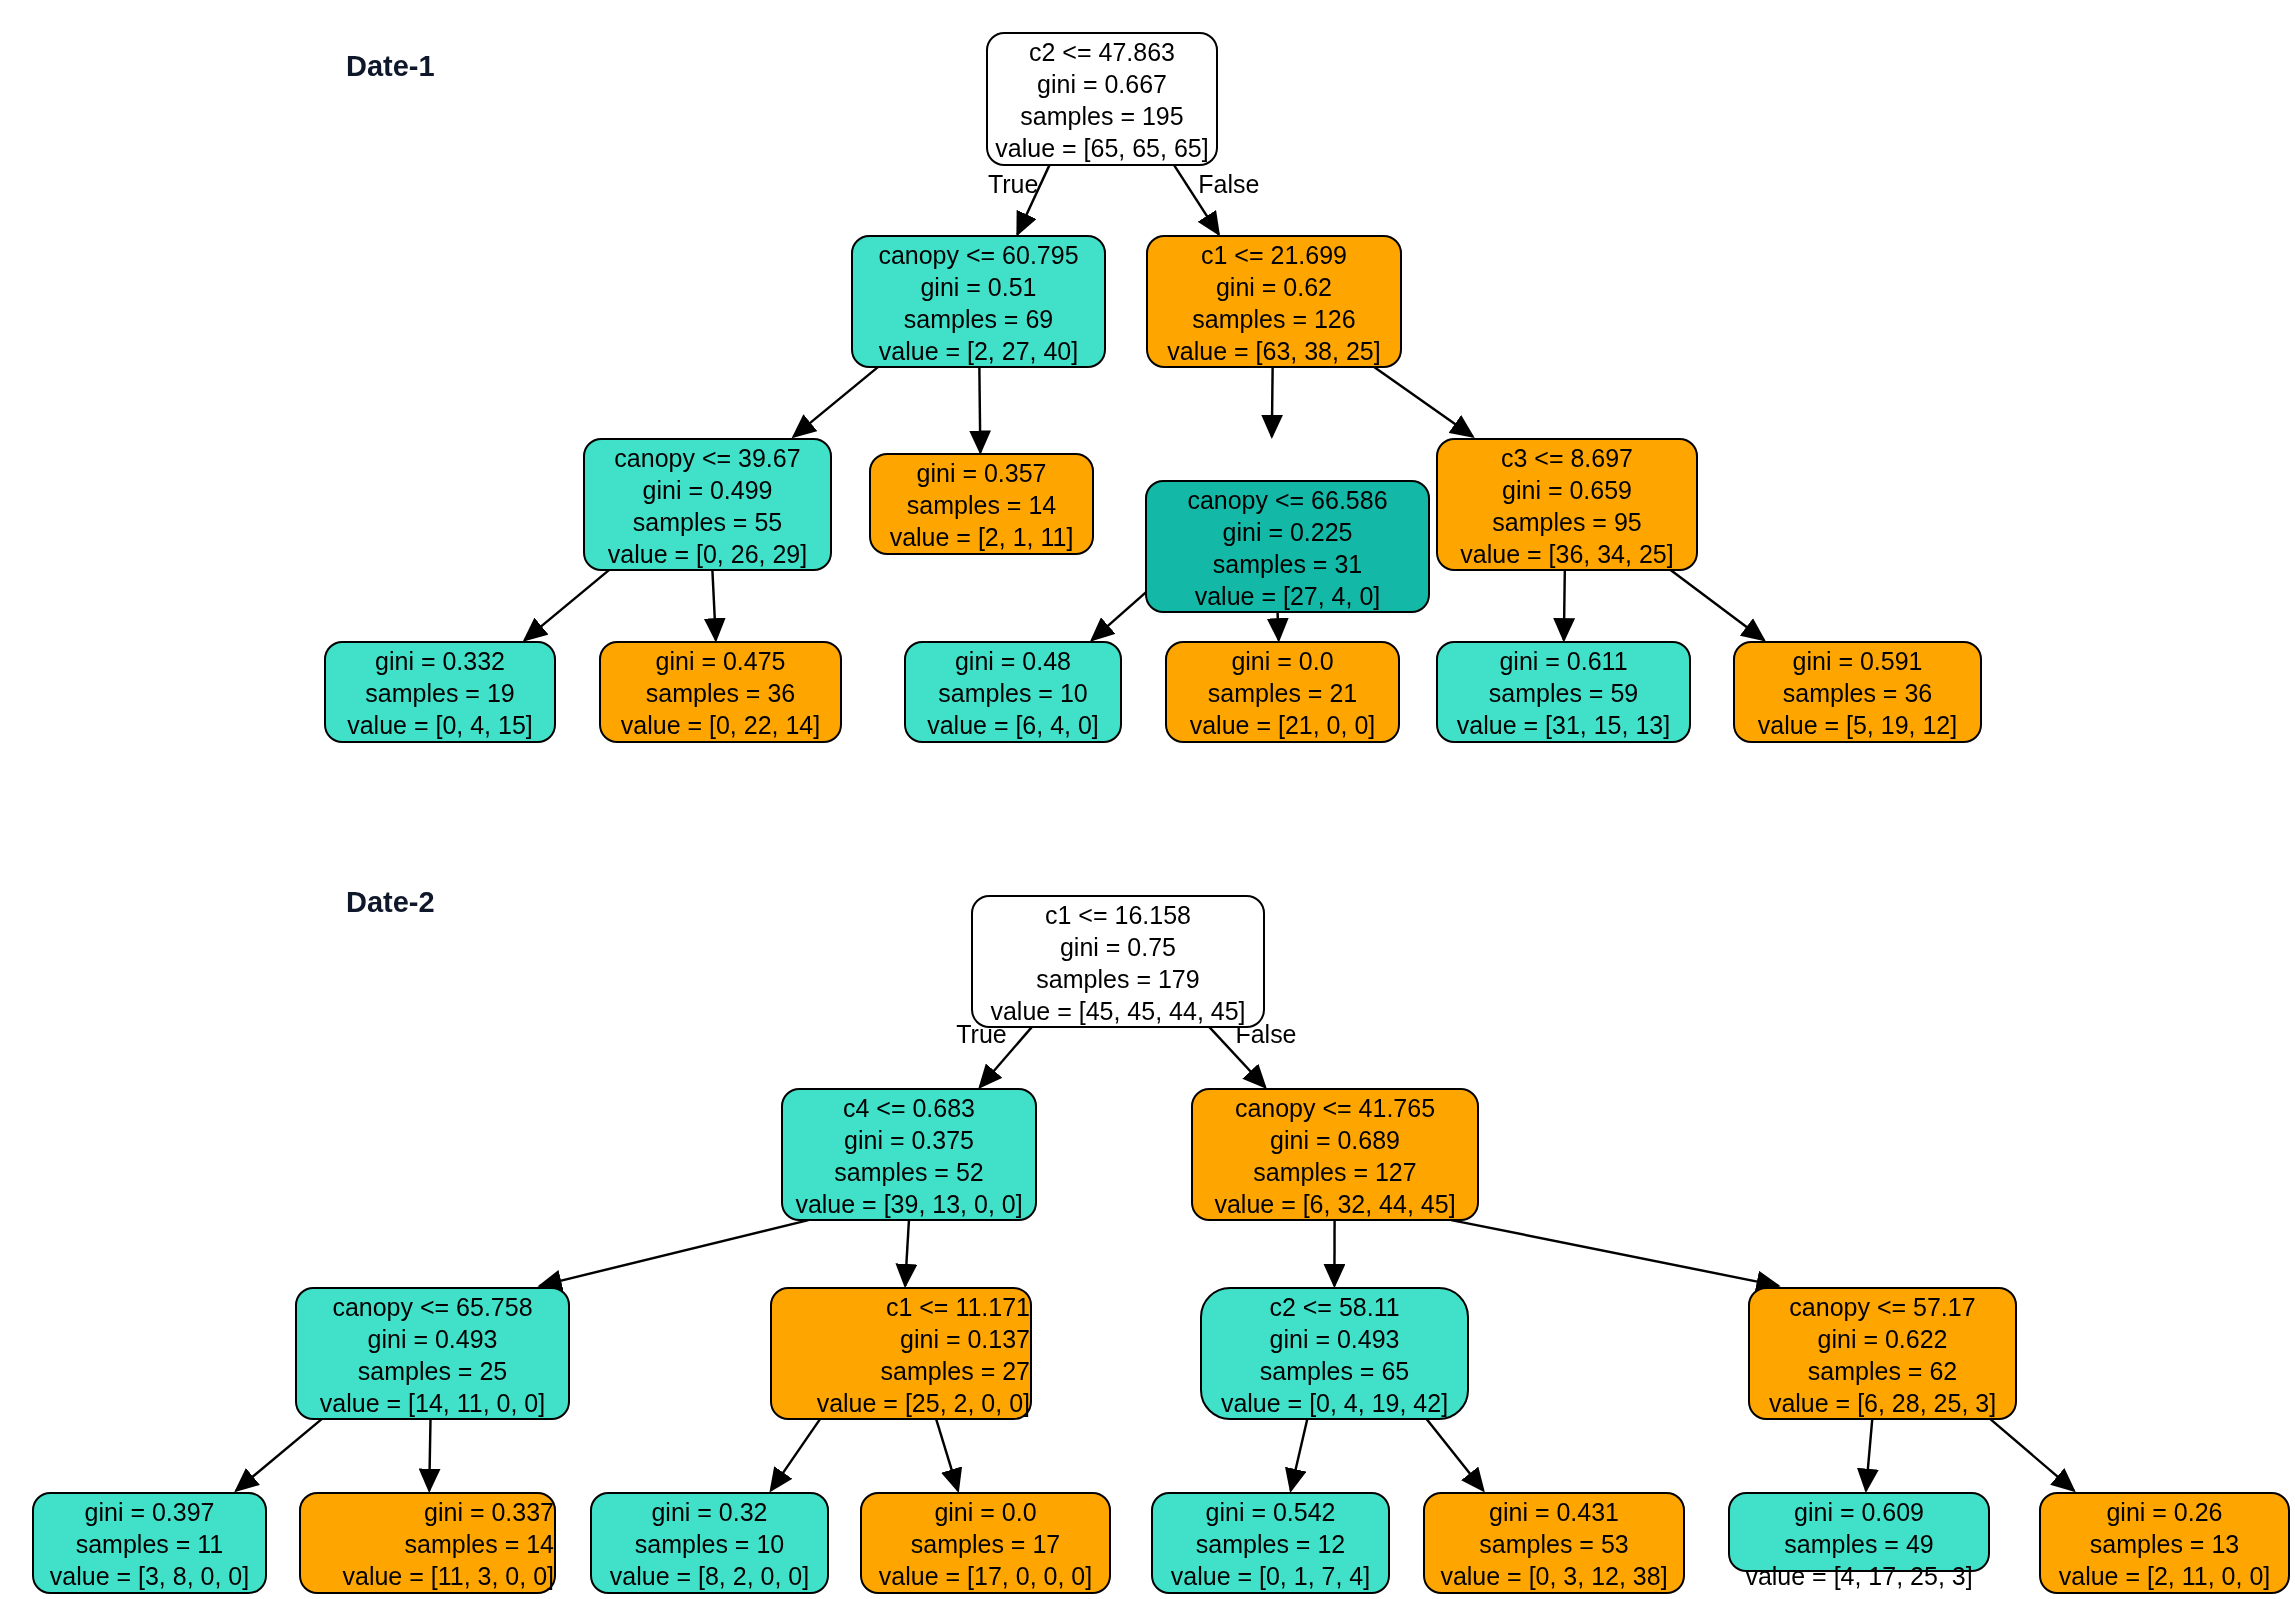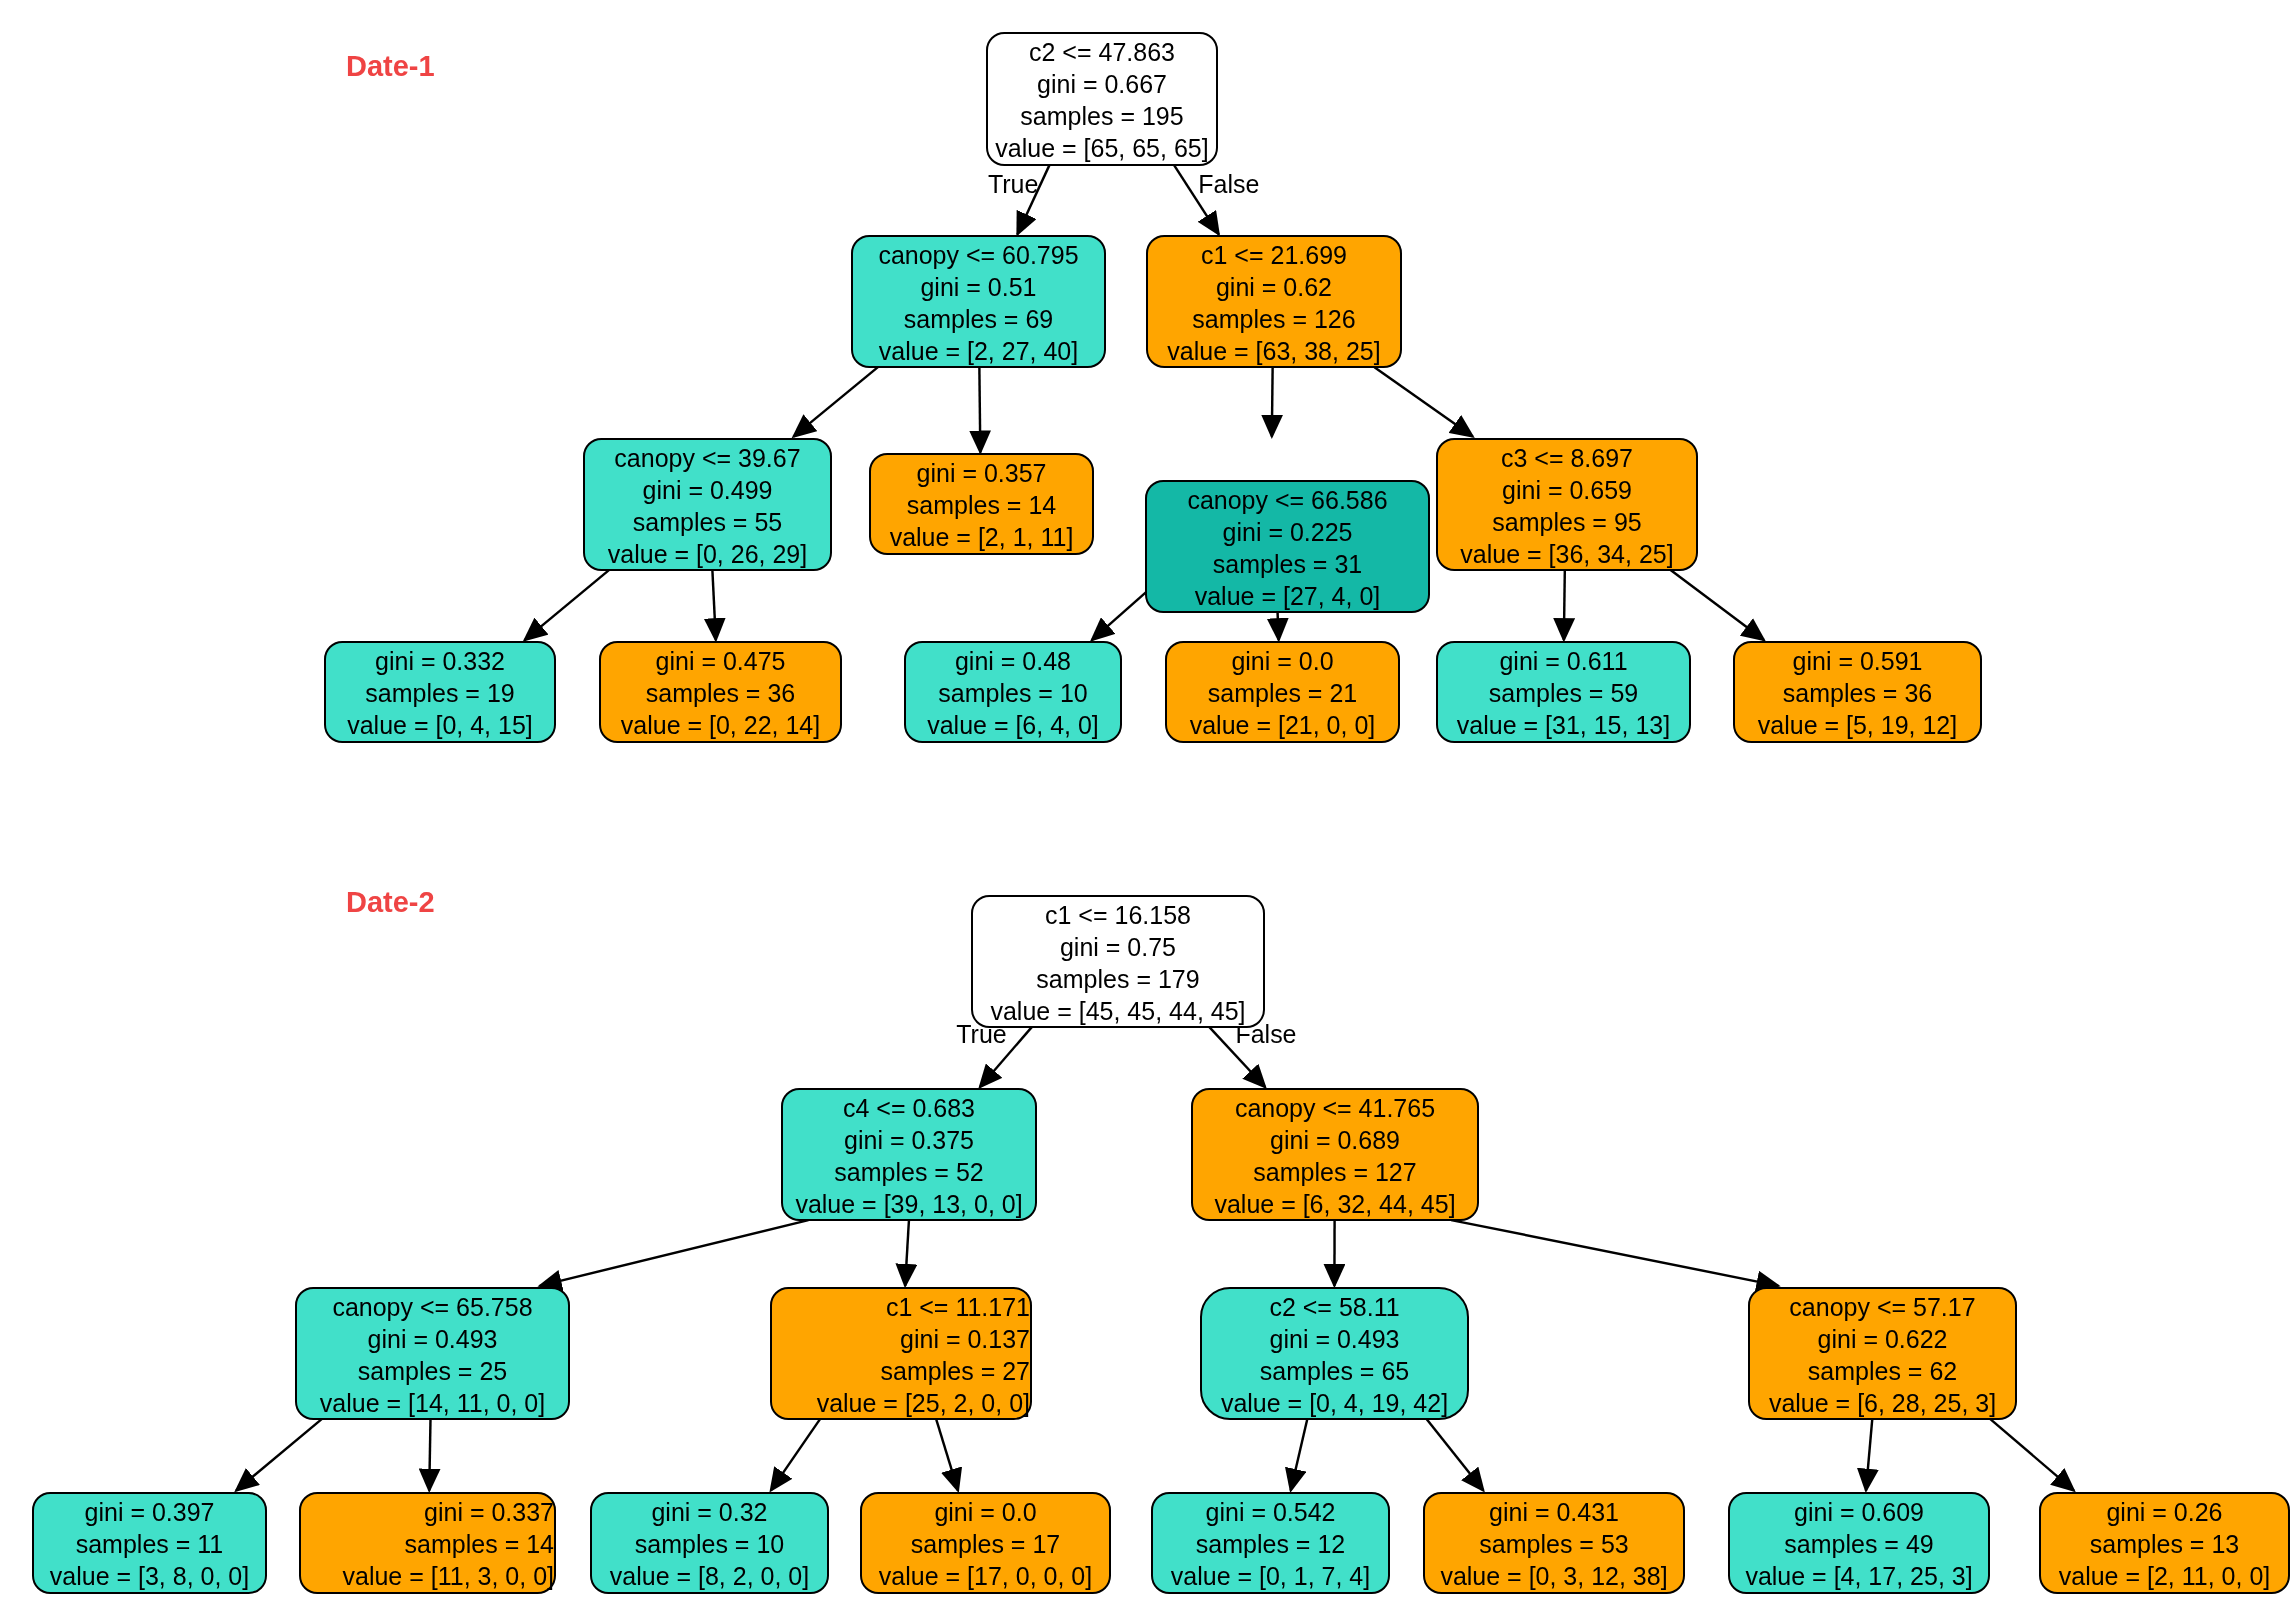--- a/index.html
+++ b/index.html
@@ -8,21 +8,21 @@
     width: 2295px;
     height: 1600px;
     background: #ffffff;
     font-family: "Liberation Sans", "DejaVu Sans", sans-serif;
     overflow: hidden;
   }
   .tree-title {
     position: absolute;
     font-size: 29px;
     font-weight: bold;
-    color: #ef4444;
+    color: #0f172a;
     white-space: nowrap;
   }
   .node {
     position: absolute;
     box-sizing: border-box;
     border: 2.1px solid #000000;
     border-radius: 18.3px;
     text-align: center;
     color: #000000;
     font-size: 25px;
@@ -223,21 +223,21 @@
       <div class="node" style="left: 1151px; top: 1492px; width: 239px; height: 102px; background: rgb(65, 224, 201);">
         <span class="line">gini = 0.542</span>
         <span class="line">samples = 12</span>
         <span class="line">value = [0, 1, 7, 4]</span>
       </div>
       <div class="node" style="left: 1423px; top: 1492px; width: 262px; height: 102px; background: rgb(255, 165, 0);">
         <span class="line">gini = 0.431</span>
         <span class="line">samples = 53</span>
         <span class="line">value = [0, 3, 12, 38]</span>
       </div>
-      <div class="node" style="left: 1728px; top: 1492px; width: 262px; height: 102px; background: rgb(65, 224, 201);">
+      <div class="node" style="left: 1728px; top: 1492px; width: 262px; height: 80px; background: rgb(65, 224, 201);">
         <span class="line">gini = 0.609</span>
         <span class="line">samples = 49</span>
         <span class="line">value = [4, 17, 25, 3]</span>
       </div>
       <div class="node" style="left: 2039px; top: 1492px; width: 251px; height: 102px; background: rgb(255, 165, 0);">
         <span class="line">gini = 0.26</span>
         <span class="line">samples = 13</span>
         <span class="line">value = [2, 11, 0, 0]</span>
       </div>
     </div>

